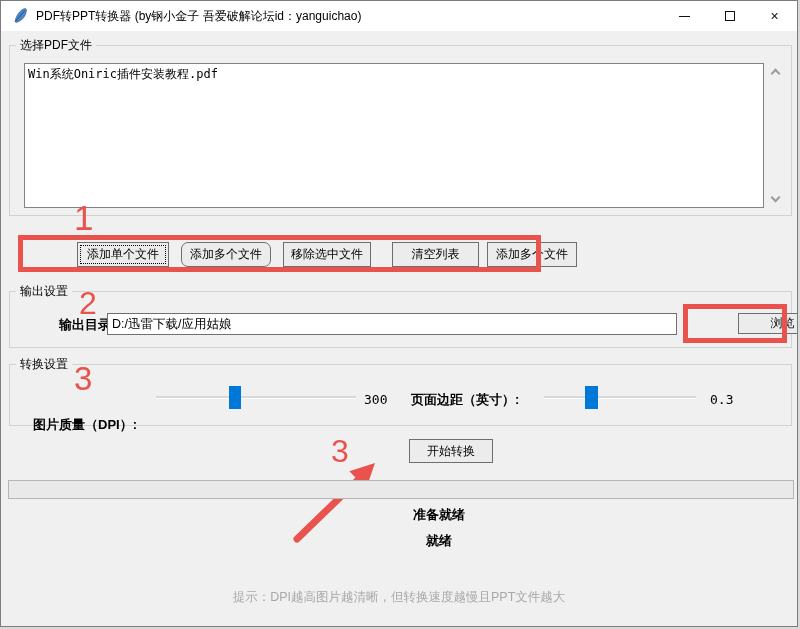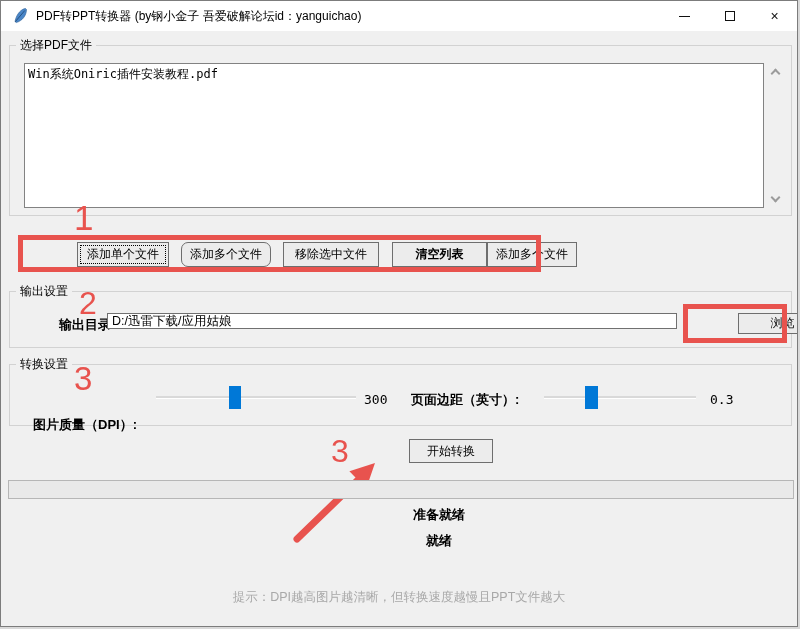--- a/index.html
+++ b/index.html
@@ -109,33 +109,33 @@
   <div class="listbox">
     <div class="list-item">Win系统Oniric插件安装教程.pdf</div>
   </div>
   <div class="scrollbar">
     <span class="chev chev-up"></span>
     <span class="chev chev-down"></span>
   </div>
 
   <div class="btn focused" style="left:28px; top:241px; width:92px;">添加单个文件</div>
   <div class="btn" style="left:132px; top:241px; width:90px;border-radius:7px;">添加多个文件</div>
-  <div class="btn" style="left:234px; top:241px; width:96px;">移除选中文件</div>
-  <div class="btn" style="left:343px; top:241px; width:95px;font-weight:bold;">清空列表</div>
+  <div class="btn" style="left:234px; top:241px; width:88px;">移除选中文件</div>
+  <div class="btn" style="left:343px; top:241px; width:87px;">清空列表</div>
   <div class="btn" style="left:438px; top:241px; width:90px;">添加多个文件</div>
 
   <div class="anno-digit" style="left:73px; top:199px; font-size:35px;">1</div>
   <div class="anno-rect" style="left:17px; top:234px; width:523px; height:37px;"></div>
 
   <div class="grp" style="left:8px; top:290px; width:783px; height:57px;">
     <span class="grp-label">输出设置</span>
   </div>
   <div class="anno-digit" style="left:78px; top:286px; font-size:32px;">2</div>
   <span class="field-label" style="left:30px; top:315px;margin-left:28px;">输出目录:</span>
-  <div class="entry" style="left:106px; top:312px; width:570px; height:16px;">D:/迅雷下载/应用姑娘</div>
+  <div class="entry" style="left:106px; top:312px; width:570px; height:22px;">D:/迅雷下载/应用姑娘</div>
   <div class="btn" style="left:689px; top:312px; width:89px; height:21px;">浏览</div>
   <div class="anno-rect" style="left:682px; top:303px; width:104px; height:39px;"></div>
 
   <div class="grp" style="left:8px; top:363px; width:783px; height:62px;">
     <span class="grp-label">转换设置</span>
   </div>
   <div class="anno-digit" style="left:73px; top:361px; font-size:33px;">3</div>
 
   <span class="field-label" style="left:32px; top:390px;margin-top:25px;">图片质量（DPI）:</span>
   <div class="slider" style="left:155px; top:385px; width:200px;">

